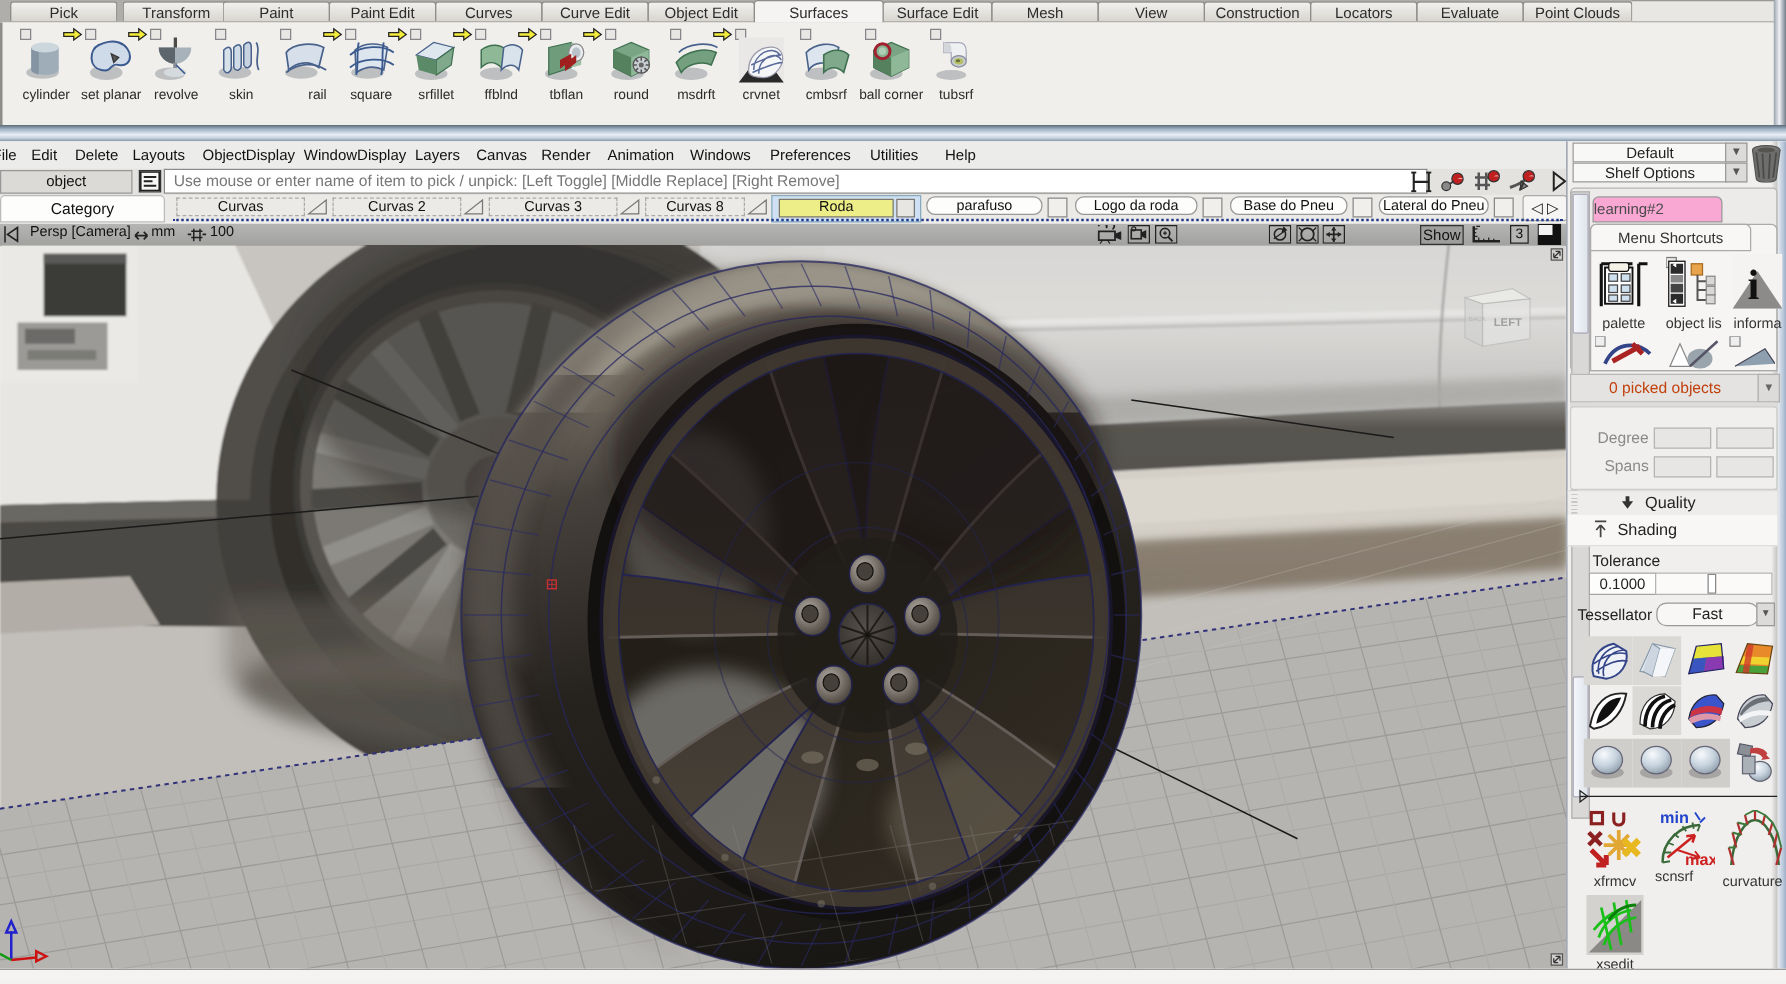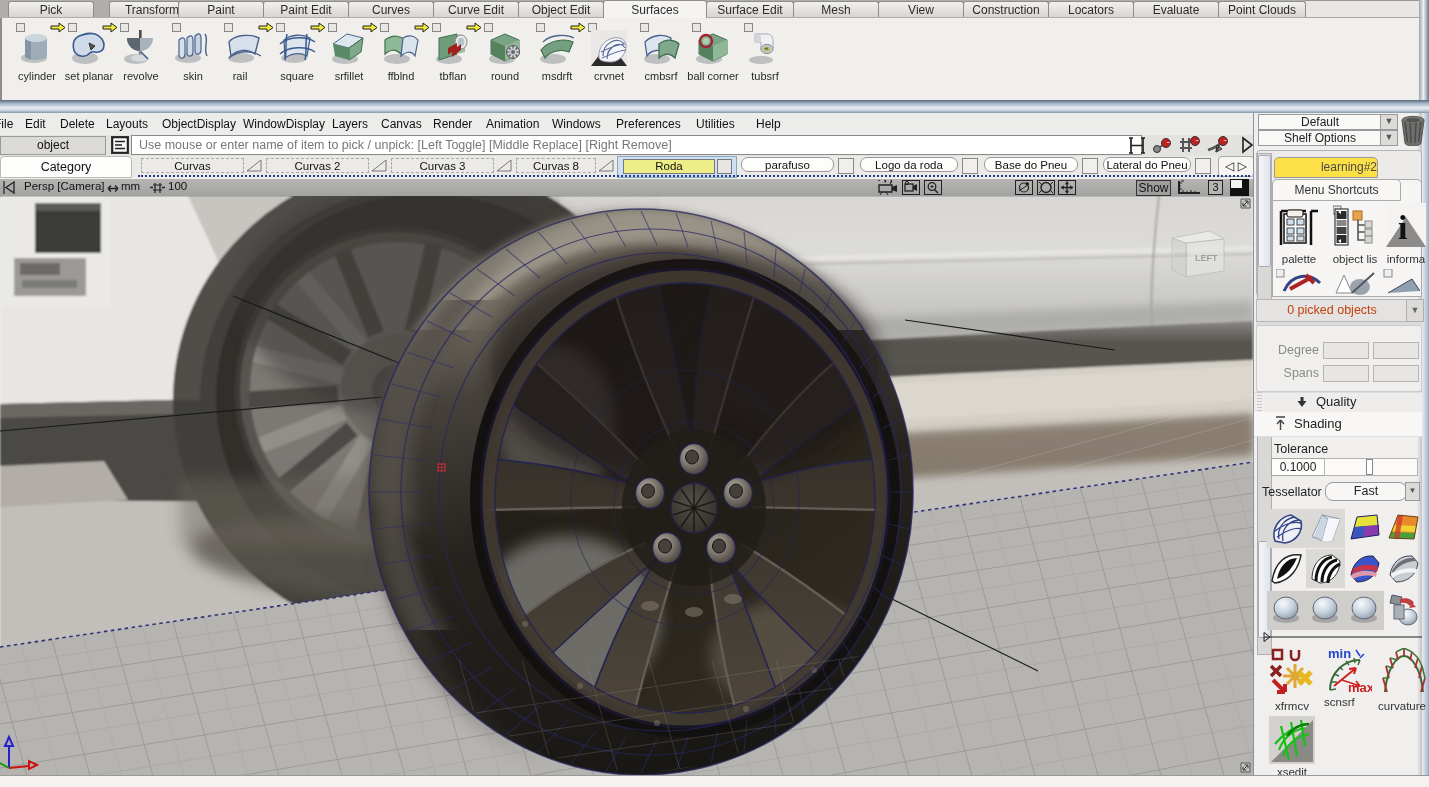--- a/index.html
+++ b/index.html
@@ -58,21 +58,21 @@
 #rpanel{left:1253px;top:113px;width:176px;height:662px;background:#f0efed;border-left:1px solid #8a92a0;box-sizing:border-box;}
 
 #statusbar{left:0;top:775px;width:1429px;height:12px;background:#f4f3f1;border-top:1px solid #999;box-sizing:border-box;}
 </style>
 </head>
 <body>
 
 <div id="tabbar" class="abs">
  <div class="rest"></div>
  <div class="tab" style="left:8px;width:86px;">Pick</div>
- <div class="tab" style="left:109px;width:86px;">Transform</div>
+ <div class="tab" style="left:98px;width:86px;">Transform</div>
  <div class="tab" style="left:178px;width:86px;">Paint</div>
  <div class="tab" style="left:263px;width:86px;">Paint Edit</div>
  <div class="tab" style="left:348px;width:86px;">Curves</div>
  <div class="tab" style="left:433px;width:86px;">Curve Edit</div>
  <div class="tab" style="left:518px;width:86px;">Object Edit</div>
  <div class="tab sel" style="left:603px;width:104px;">Surfaces</div>
  <div class="tab" style="left:706px;width:88px;">Surface Edit</div>
  <div class="tab" style="left:793px;width:86px;">Mesh</div>
  <div class="tab" style="left:878px;width:86px;">View</div>
  <div class="tab" style="left:963px;width:86px;">Construction</div>
@@ -125,21 +125,21 @@
 <div class="ilab" style="left:159px;">skin</div>
 <div class="sqm" style="left:222px;top:5px;"></div>
 <svg class="abs" style="left:256px;top:4px;" width="16" height="11" viewBox="0 0 16 11">
       <path d="M1 4 h8 V1 l6 4.5 L9 10 V7 H1 Z" fill="#f4ec3a" stroke="#222" stroke-width="1"></path>
     </svg>
 <svg class="icon" style="left:223px;" width="40" height="40" viewBox="0 0 40 40">
       <ellipse cx="16" cy="30" rx="13" ry="5" fill="#8a8f94" opacity=".5"></ellipse>
       <path d="M4 14 C10 6 26 6 34 10 L30 26 C22 20 12 22 6 28 Z" fill="#d7e0ea" stroke="#49628c" stroke-width="1.4"></path>
       <path d="M4 30 C14 22 26 22 36 28" stroke="#49628c" stroke-width="1.4" fill="none"></path>
     </svg>
-<div class="ilab" style="left:206px;">rail</div>
+<div class="ilab" style="left:220px;">rail</div>
 <div class="sqm" style="left:274px;top:5px;"></div>
 <svg class="abs" style="left:308px;top:4px;" width="16" height="11" viewBox="0 0 16 11">
       <path d="M1 4 h8 V1 l6 4.5 L9 10 V7 H1 Z" fill="#f4ec3a" stroke="#222" stroke-width="1"></path>
     </svg>
 <svg class="icon" style="left:275px;" width="40" height="40" viewBox="0 0 40 40">
       <ellipse cx="17" cy="30" rx="13" ry="5" fill="#8a8f94" opacity=".5"></ellipse>
       <path d="M7 12 C14 6 26 6 33 10 L30 28 C22 24 14 26 8 30 Z" fill="#dde5ee" stroke="#49628c" stroke-width="1.3"></path>
       <path d="M3 16 C12 8 30 8 38 14" stroke="#3b5a8f" stroke-width="1.5" fill="none"></path>
       <path d="M3 26 C12 18 30 18 38 24" stroke="#3b5a8f" stroke-width="1.5" fill="none"></path>
       <path d="M10 6 C8 14 10 24 8 32" stroke="#3b5a8f" stroke-width="1.5" fill="none"></path>
@@ -764,21 +764,21 @@
 <svg class="abs" style="left:146px;top:2px;" width="26" height="31" viewBox="0 0 26 31">
 <ellipse cx="13" cy="5" rx="11" ry="3.6" fill="#7a7a78" stroke="#555"></ellipse>
 <path d="M2 5 L5 28 A8 3 0 0 0 21 28 L24 5" fill="#6e6e6c" stroke="#555"></path>
 <path d="M5 7 L7.5 27 M10 8 L11 28 M16 8 L15 28 M21 7 L18.5 27" stroke="#4a4a48" stroke-width="1.4" fill="none"></path>
 <ellipse cx="13" cy="5" rx="7" ry="2" fill="#55544f"></ellipse>
 </svg>
 <div class="abs" style="left:2px;top:37px;width:164px;height:145px;background:#ecebe9;border:1px solid #b5b4b2;border-radius:4px;"></div>
 <div class="abs" style="left:3px;top:40px;width:13px;height:500px;background:#d9d8d6;border:1px solid #b0afad;"></div>
 <div class="abs" style="left:4px;top:42px;width:11px;height:110px;background:linear-gradient(90deg,#f4f6f9,#dfe5ec);border:1px solid #aab;border-radius:2px;"></div>
 <div class="abs" style="left:4px;top:428px;width:11px;height:95px;background:linear-gradient(90deg,#f4f6f9,#dfe5ec);border:1px solid #aab;border-radius:2px;"></div>
-<div class="abs" style="left:20px;top:44px;width:102px;height:19px;background:#fde047;border:1px solid #999;border-radius:5px 5px 0 0;text-align:right;line-height:19px;color:#4a4a4a;">learning#2</div>
+<div class="abs" style="left:20px;top:44px;width:102px;height:19px;background:#f9a8d4;border:1px solid #999;border-radius:5px 5px 0 0;text-align:left;line-height:19px;color:#4a4a4a;">learning#2</div>
 <div class="abs" style="left:18px;top:66px;width:148px;height:116px;background:#f6f5f3;border:1px solid #aaa;border-radius:5px 5px 0 0;"></div>
 <div class="abs" style="left:18px;top:66px;width:127px;height:20px;background:#f8f7f5;border:1px solid #aaa;border-radius:5px 5px 0 0;text-align:center;line-height:20px;color:#333;">Menu Shortcuts</div>
 <svg class="abs" style="left:24px;top:92px;" width="42" height="42" viewBox="0 0 42 42">
 <path d="M3 40 L3 6 M3 6 L28 6" stroke="#111" stroke-width="2.5" fill="none"></path>
 <rect x="6" y="9" width="22" height="29" fill="#fff" stroke="#111" stroke-width="1.5"></rect>
 <rect x="9" y="5" width="16" height="7" rx="2" fill="#f4f1e6" stroke="#111"></rect>
 <g fill="#cfe0ef" stroke="#444">
 <rect x="9" y="14" width="7" height="6"></rect>
           <rect x="19" y="14" width="7" height="6"></rect>
 <rect x="9" y="23" width="7" height="6"></rect>

